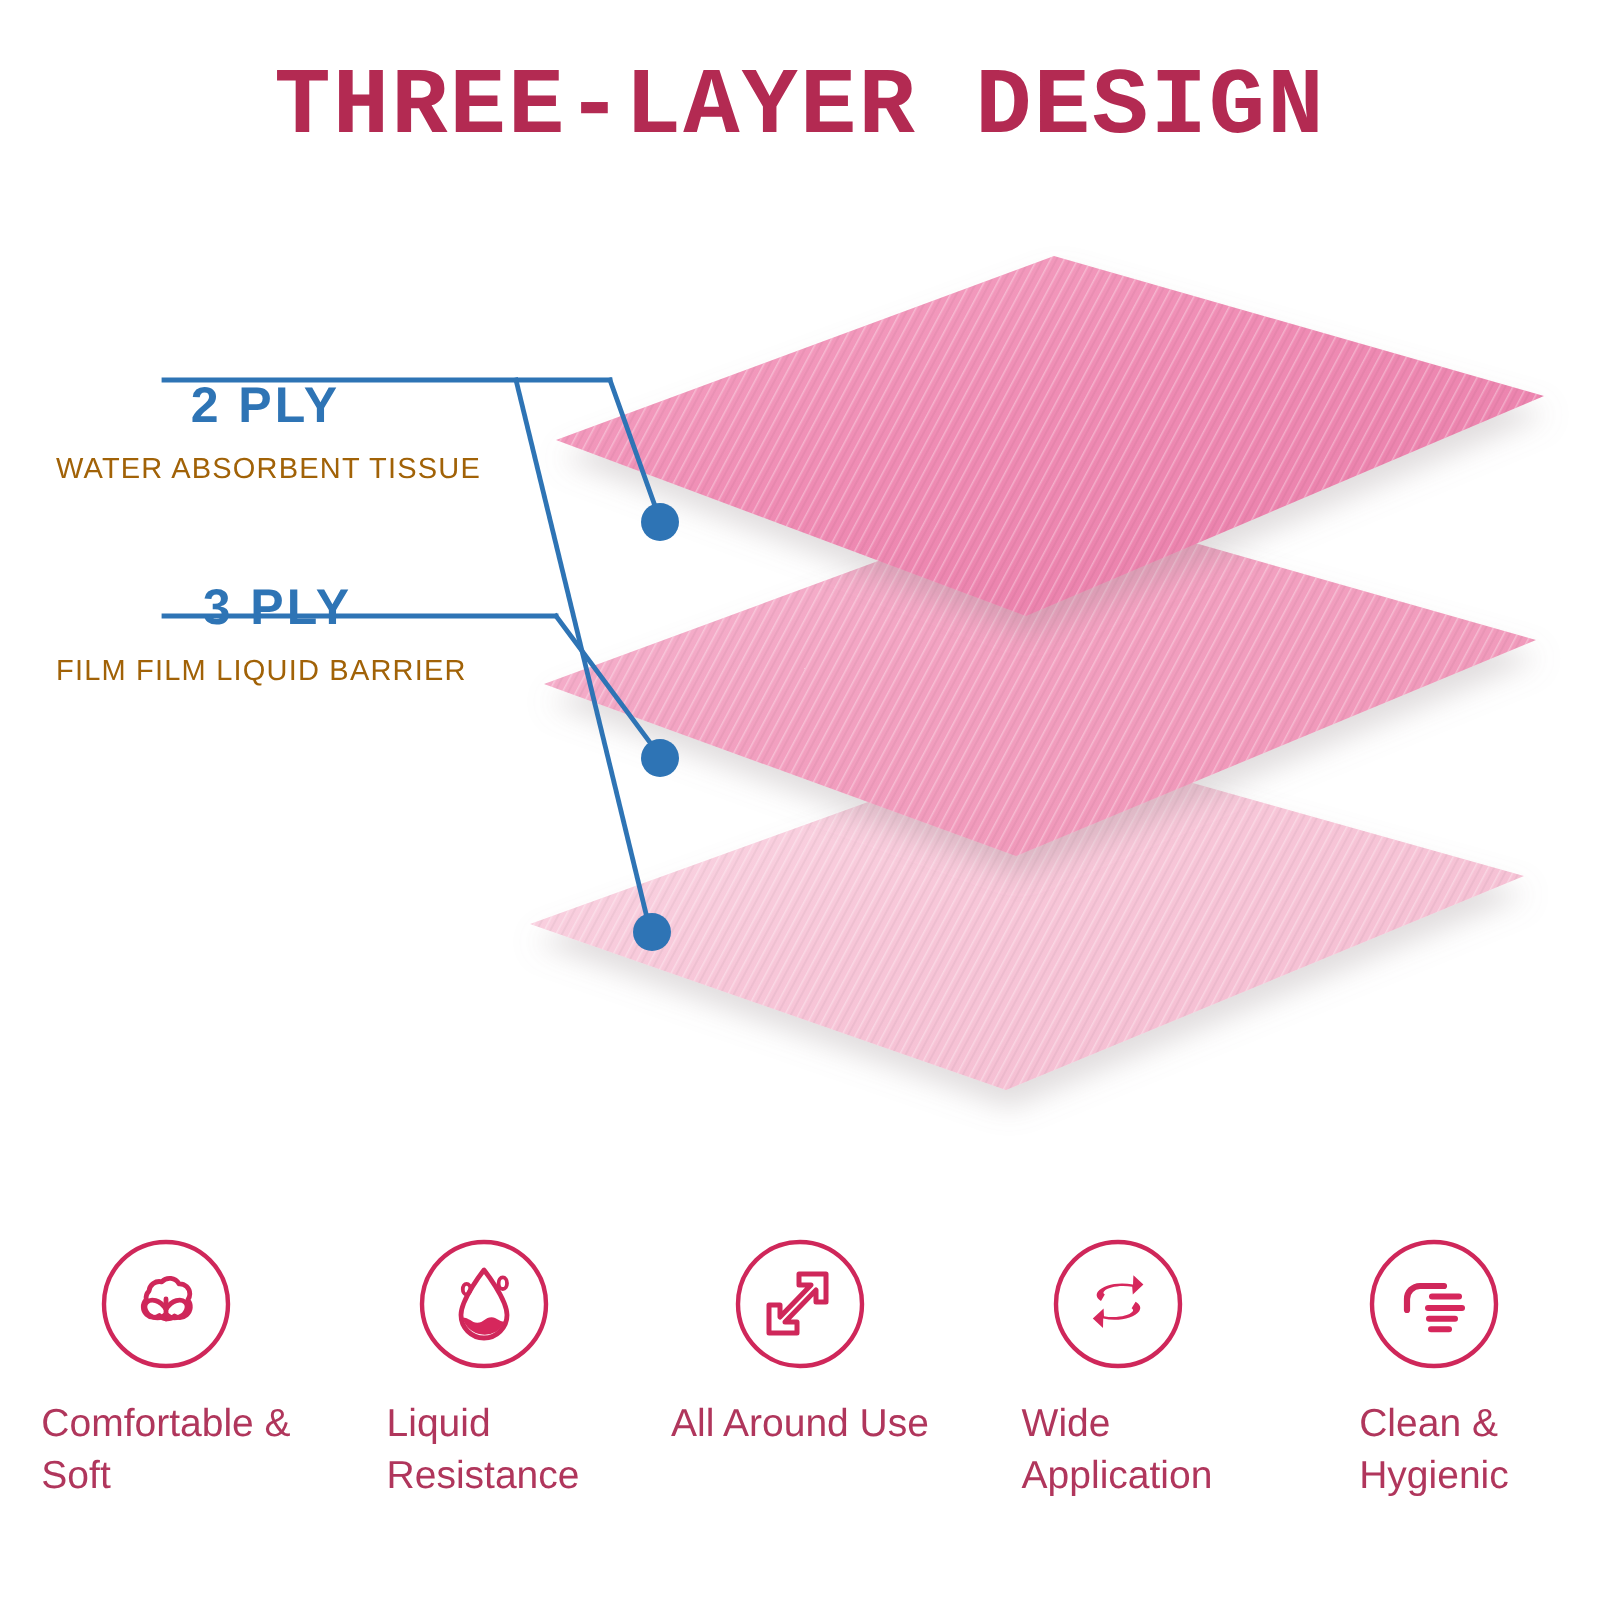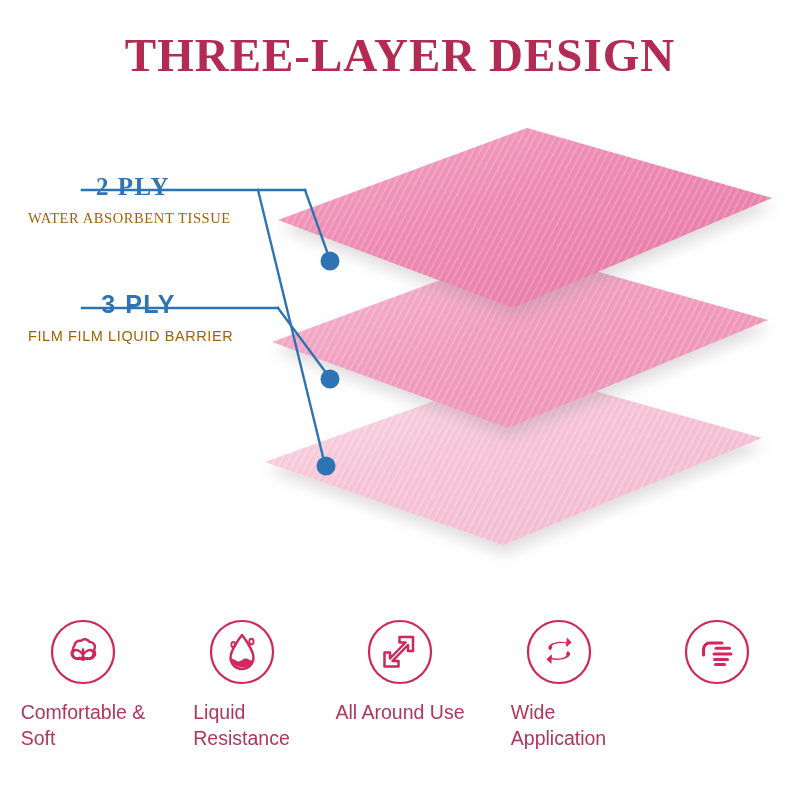--- a/index.html
+++ b/index.html
@@ -21,21 +21,21 @@
     height: 800px;
   }
 
   
   .title {
     position: absolute;
     left: 0;
     top: 28px;
     width: 800px;
     text-align: center;
-    font-family: Liberation Serif, serif;
+    font-family: Liberation Mono, monospace;
     font-weight: bold;
     font-size: 47px;
     letter-spacing: 1px;
     color: #b32a52;
     white-space: nowrap;
   }
 
   
   .diagram {
     position: absolute;
@@ -64,23 +64,22 @@
     font-size: 14.5px;
     color: #a16207;
     letter-spacing: 0.6px;
     line-height: 1;
     margin-top: 12px;
     white-space: nowrap;
   }
 
   #callout-2ply {
     left: 28px;
-    top: 174px;
+    top: 191px;
     width: 200px;
-    font-family: Liberation Serif, serif;
   }
   #callout-2ply .ply { padding-right: 58px; }
 
   #callout-1ply {
     left: 28px;
     top: 292px;
     width: 206px;
   }
   #callout-1ply .ply { padding-right: 58px; }
 
@@ -257,17 +256,19 @@
         <g stroke="#cf275a" stroke-width="3.1" stroke-linecap="round" fill="none">
           <path d="M20.5 37 L20.5 31.5 a6.5 6.5 0 0 1 6.5 -6.5 L39 25"></path>
         </g>
         <g stroke="#d6275c" stroke-width="3.0" stroke-linecap="round">
           <line x1="33.0" y1="30.3" x2="46.5" y2="30.3"></line>
           <line x1="31.0" y1="36.0" x2="48.0" y2="36.0"></line>
           <line x1="31.5" y1="41.4" x2="44.5" y2="41.4"></line>
           <line x1="32.5" y1="46.6" x2="41.5" y2="46.6"></line>
         </g>
       </svg>
+      <div class="feature-label">Clean &amp;
+Hygienic</div>
     </div>
 
   </div>
 
 </div>
 
 </body></html>

